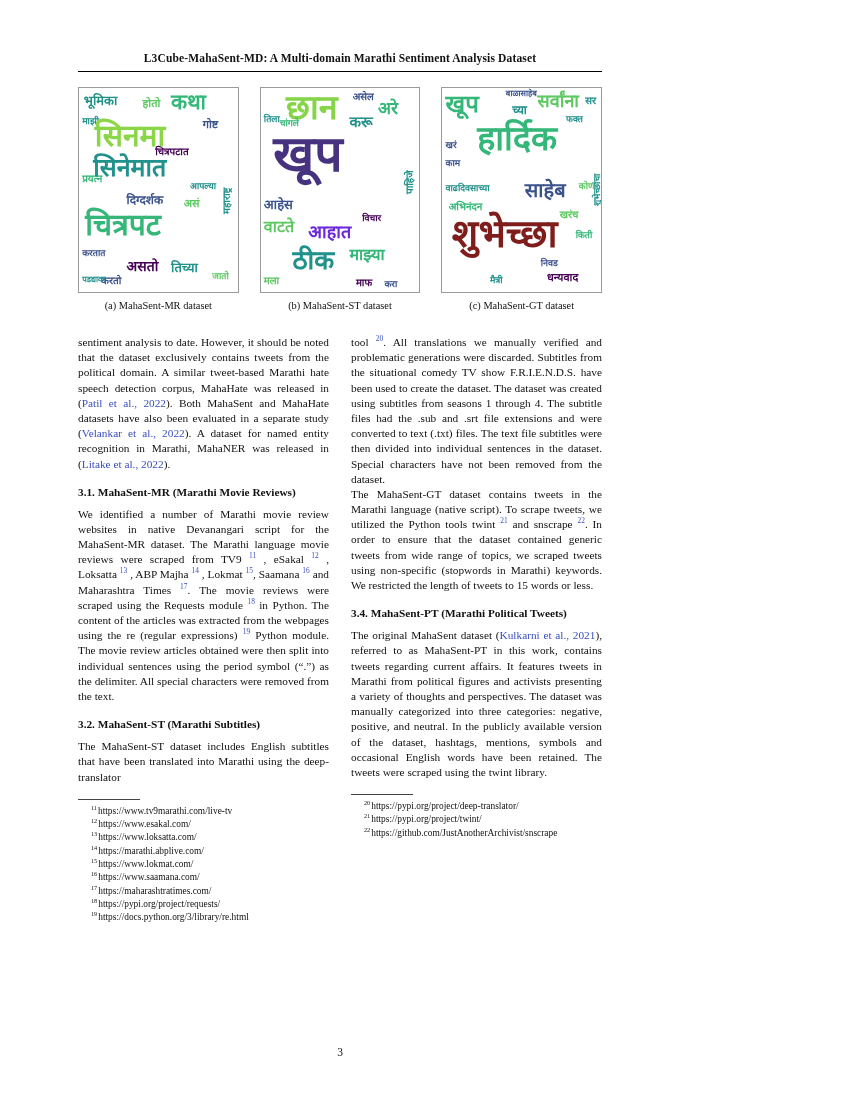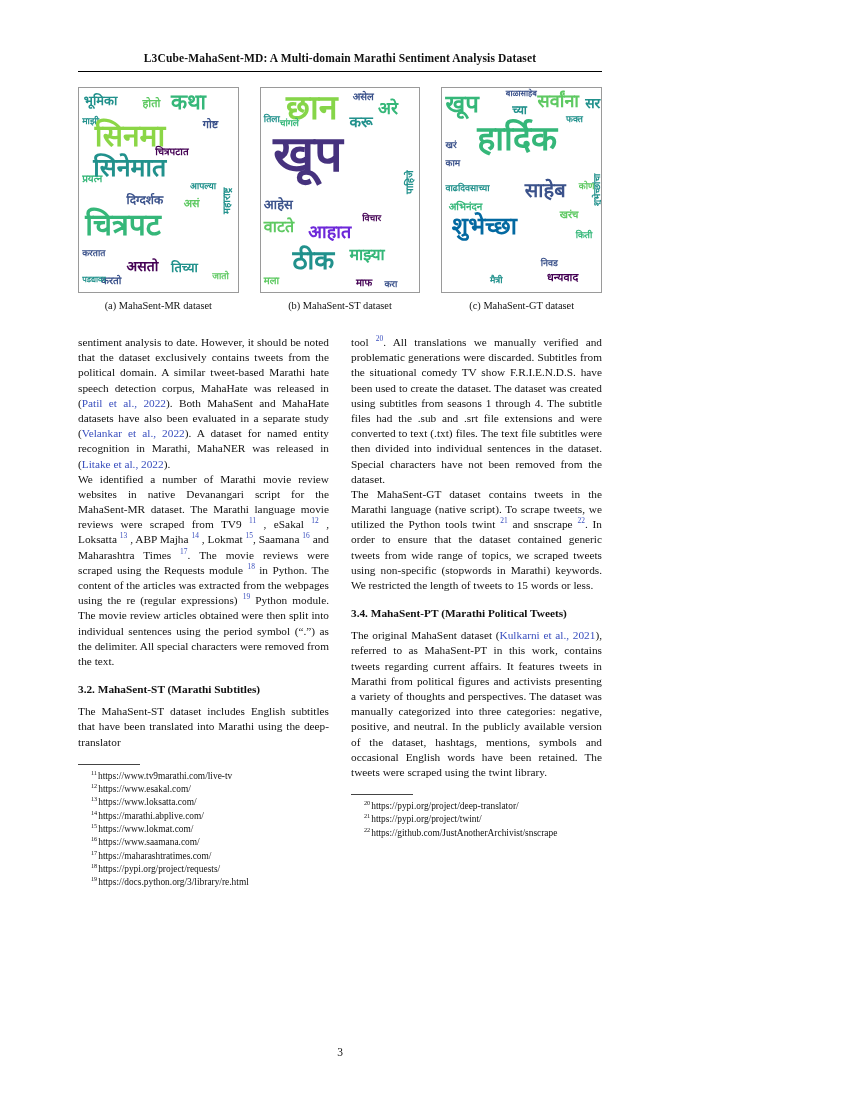--- a/index.html
+++ b/index.html
@@ -100,49 +100,50 @@
           <span class="wc-word" style="left: 56%; top: 78%; font-size: 16px; color: rgb(53, 183, 121);">माझ्या</span>
           <span class="wc-word" style="left: 60%; top: 93%; font-size: 10px; color: rgb(68, 1, 84);">माफ</span>
           <span class="wc-word" style="left: 78%; top: 94%; font-size: 9px; color: rgb(59, 82, 139);">करा</span>
           <span class="wc-word" style="left: 2%; top: 92%; font-size: 10px; color: rgb(94, 201, 98);">मला</span>
         </div>
       <div class="cloud-box">
           <span class="wc-word" style="left: 2%; top: 2%; font-size: 24px; color: rgb(53, 183, 121);">खूप</span>
           <span class="wc-word" style="left: 40%; top: 1%; font-size: 8px; color: rgb(59, 82, 139);">बाळासाहेब</span>
           <span class="wc-word" style="left: 44%; top: 8%; font-size: 12px; color: rgb(33, 145, 140);">च्या</span>
           <span class="wc-word" style="left: 60%; top: 2%; font-size: 18px; color: rgb(94, 201, 98);">सर्वांना</span>
-          <span class="wc-word" style="left: 90%; top: 4%; font-size: 14px; color: rgb(33, 145, 140);">सर</span>
+          <span class="wc-word" style="left: 90%; top: 4%; font-size: 10px; color: rgb(33, 145, 140);">सर</span>
           <span class="wc-word" style="left: 78%; top: 13%; font-size: 9px; color: rgb(33, 145, 140);">फक्त</span>
           <span class="wc-word" style="left: 22%; top: 16%; font-size: 34px; color: rgb(53, 183, 121);">हार्दिक</span>
           <span class="wc-word" style="left: 2%; top: 26%; font-size: 9px; color: rgb(59, 82, 139);">खरं</span>
           <span class="wc-word" style="left: 2%; top: 35%; font-size: 9px; color: rgb(59, 82, 139);">काम</span>
           <span class="wc-word" style="left: 2%; top: 47%; font-size: 9px; color: rgb(33, 145, 140);">वाढदिवसाच्या</span>
           <span class="wc-word" style="left: 52%; top: 45%; font-size: 20px; color: rgb(59, 82, 139);">साहेब</span>
           <span class="wc-word" style="left: 86%; top: 46%; font-size: 9px; color: rgb(94, 201, 98);">कोण</span>
           <span class="wc-word" style="left: 95%; top: 58%; font-size: 9px; color: rgb(33, 145, 140); transform: rotate(-90deg);">शुभेच्छांचा</span>
           <span class="wc-word" style="left: 4%; top: 56%; font-size: 10px; color: rgb(53, 183, 121);">अभिनंदन</span>
-          <span class="wc-word" style="left: 6%; top: 62%; font-size: 24px; color: #0369a1;">शुभेच्छा</span>
+          <span class="wc-word" style="left: 6%; top: 62%; font-size: 39px; color: #7f1d1d;">शुभेच्छा</span>
           <span class="wc-word" style="left: 74%; top: 60%; font-size: 10px; color: rgb(94, 201, 98);">खरंच</span>
           <span class="wc-word" style="left: 84%; top: 70%; font-size: 9px; color: rgb(53, 183, 121);">किती</span>
           <span class="wc-word" style="left: 62%; top: 84%; font-size: 9px; color: rgb(59, 82, 139);">निवड</span>
           <span class="wc-word" style="left: 66%; top: 90%; font-size: 11px; color: rgb(68, 1, 84);">धन्यवाद</span>
           <span class="wc-word" style="left: 30%; top: 92%; font-size: 9px; color: rgb(33, 145, 140);">मैत्री</span>
         </div>
     </div>
     <div class="subcaptions">
       <span class="subcaption">(a) MahaSent-MR dataset</span>
       <span class="subcaption">(b) MahaSent-ST dataset</span>
       <span class="subcaption">(c) MahaSent-GT dataset</span>
     </div>
   </div>
 
   <div class="columns">
 
     <div class="col">
       <p class="para"><span>sentiment analysis to date.  However, it should be noted that the dataset exclusively contains tweets from the political domain.  A similar tweet-based Marathi hate speech detection corpus, MahaHate was released in (</span><span class="link">Patil et al., 2022</span><span>).  Both MahaSent and MahaHate datasets have also been evaluated in a separate study (</span><span class="link">Velankar et al., 2022</span><span>).  A dataset for named entity recognition in Marathi, MahaNER was released in (</span><span class="link">Litake et al., 2022</span><span>).</span></p>
+      <div class="subsection-heading">3.1. MahaSent-MR (Marathi Movie Reviews)</div>
       <p class="para"><span>We identified a number of Marathi movie review websites in native Devanangari script for the MahaSent-MR dataset. The Marathi language movie reviews were scraped from TV9 </span><sup class="link">11</sup><span> , eSakal </span><sup class="link">12</sup><span> , Loksatta </span><sup class="link">13</sup><span> , ABP Majha </span><sup class="link">14</sup><span> , Lokmat </span><sup class="link">15</sup><span>, Saamana </span><sup class="link">16</sup><span> and Maharashtra Times </span><sup class="link">17</sup><span>. The movie reviews were scraped using the Requests module </span><sup class="link">18</sup><span> in Python. The content of the articles was extracted from the webpages using the re (regular expressions) </span><sup class="link">19</sup><span> Python module. The movie review articles obtained were then split into individual sentences using the period symbol (“.”) as the delimiter. All special characters were removed from the text.</span></p>
       <div class="subsection-heading">3.2. MahaSent-ST (Marathi Subtitles)</div>
       <p class="para"><span>The MahaSent-ST dataset includes English subtitles that have been translated into Marathi using the deep-translator</span></p>
       <div class="footnotes">
         <hr class="footnote-rule">
         <div>
             <div class="footnote"><sup>11</sup><span class="fn-url">https://www.tv9marathi.com/live-tv</span></div>
             <div class="footnote"><sup>12</sup><span class="fn-url">https://www.esakal.com/</span></div>
             <div class="footnote"><sup>13</sup><span class="fn-url">https://www.loksatta.com/</span></div>
             <div class="footnote"><sup>14</sup><span class="fn-url">https://marathi.abplive.com/</span></div>

